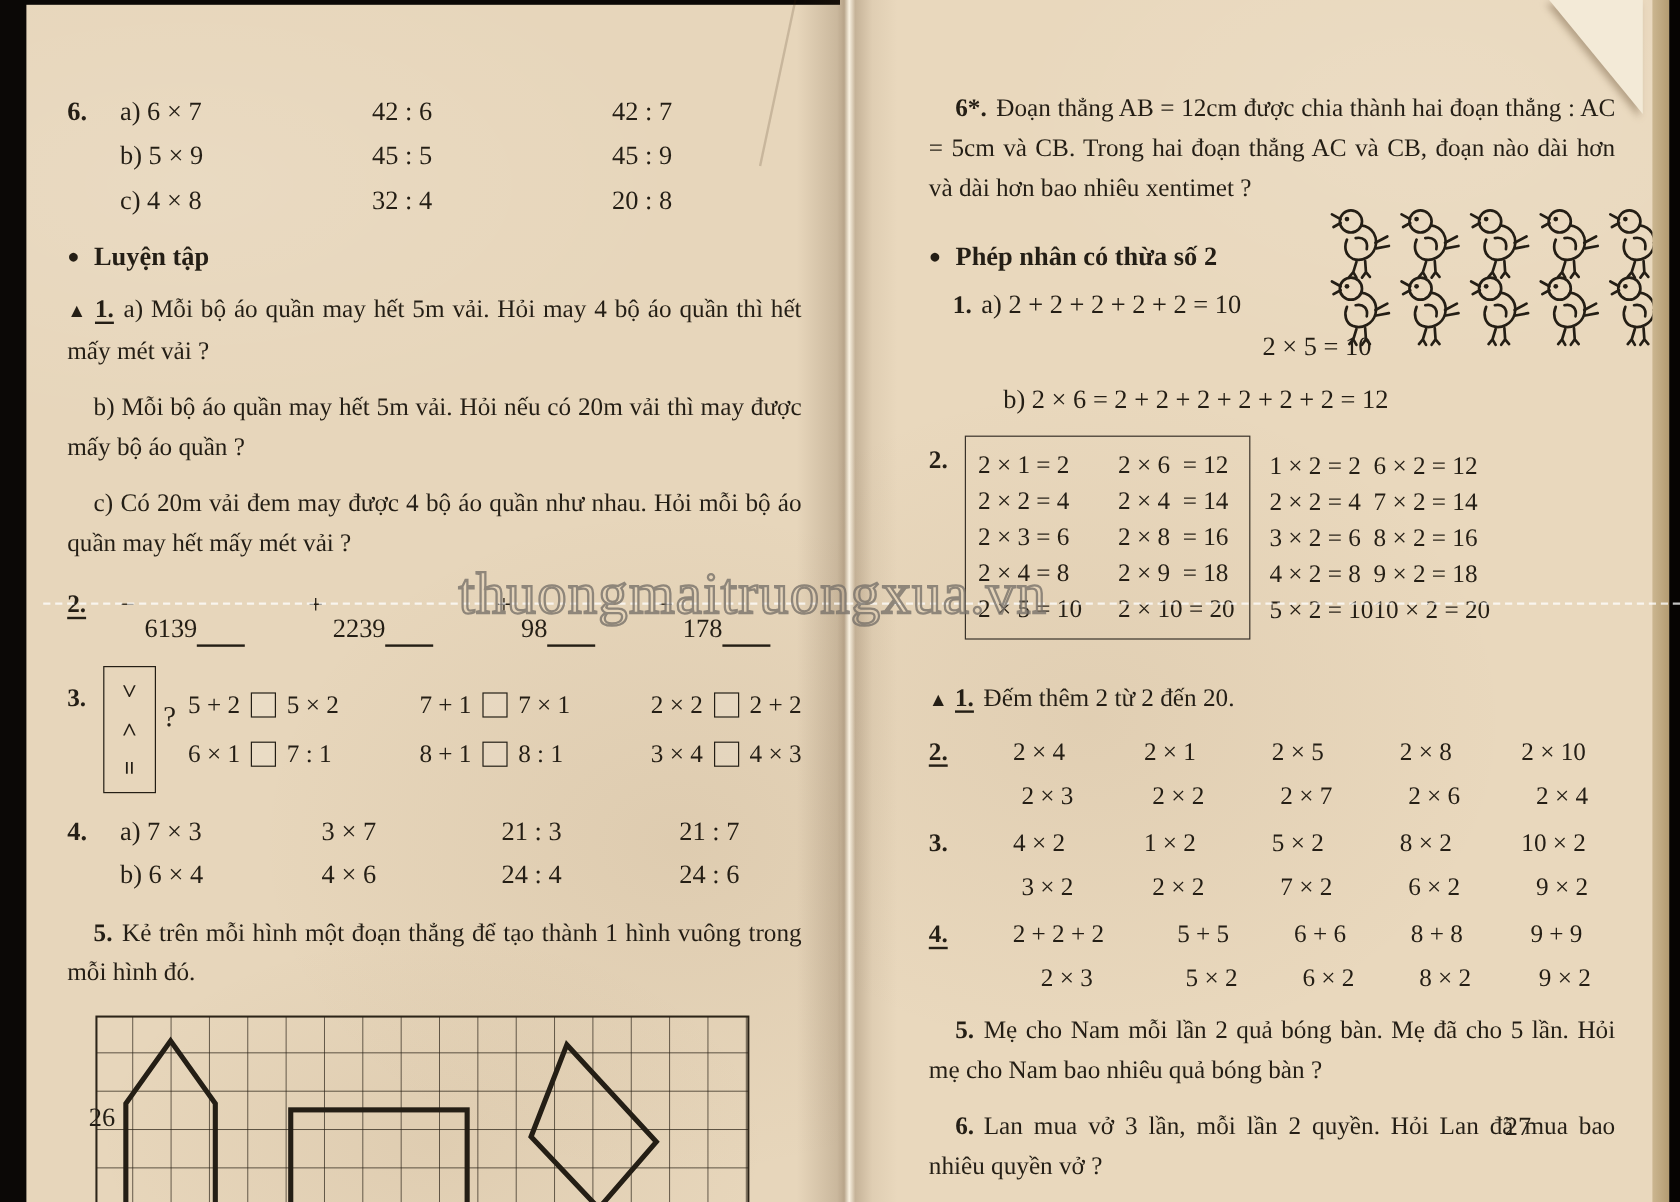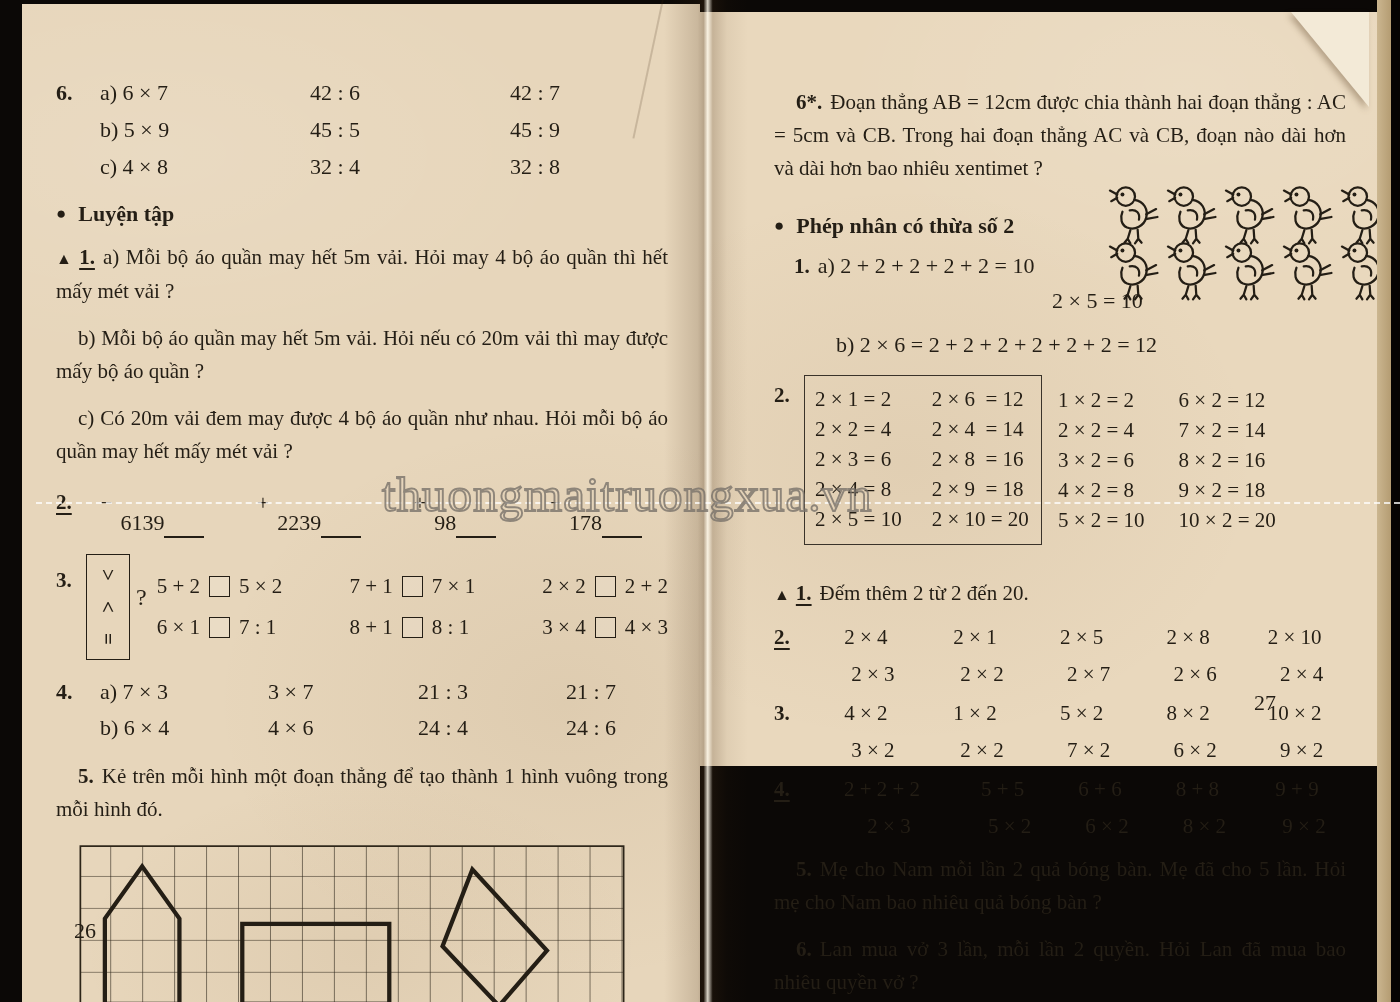--- a/index.html
+++ b/index.html
@@ -11,21 +11,21 @@
   }
   .page{
     position:absolute;
     background:
       radial-gradient(ellipse 600px 300px at 20% 15%, rgba(255,255,255,0.10), rgba(255,255,255,0) 70%),
       radial-gradient(ellipse 500px 400px at 80% 70%, rgba(120,85,45,0.08), rgba(120,85,45,0) 70%),
       radial-gradient(ellipse 400px 250px at 50% 95%, rgba(120,85,45,0.07), rgba(120,85,45,0) 70%),
       #e7d6bb;
   }
   .page-left{left:22px;top:4px;width:678px;height:998px;}
-  .page-right{left:700px;top:12px;width:692px;height:754px;
+  .page-right{left:700px;top:0;width:692px;height:1002px;
     background:
       radial-gradient(ellipse 500px 300px at 70% 10%, rgba(255,255,255,0.10), rgba(255,255,255,0) 70%),
       radial-gradient(ellipse 500px 400px at 30% 60%, rgba(120,85,45,0.07), rgba(120,85,45,0) 70%),
       #e9d8bd; text-decoration: underline;}
   .spine{position:absolute;left:664px;top:0;width:84px;height:1002px;pointer-events:none;
     background:linear-gradient(90deg, rgba(70,45,20,0) 0%, rgba(70,45,20,0.18) 40%, rgba(70,45,20,0.30) 47%, rgba(252,246,232,0.85) 52%, rgba(70,45,20,0.22) 58%, rgba(70,45,20,0.06) 75%, rgba(70,45,20,0) 100%);}
   .edge-right{position:absolute;right:0;top:0;width:9px;height:1002px;background:#060402;}
   .edge-rim{position:absolute;right:9px;top:0;width:14px;height:1002px;background:linear-gradient(90deg,#cbb690,#b49c72);}
   .corner-fold{position:absolute;right:23px;top:0;width:0;height:0;
     border-top:95px solid #f3ead7;border-left:78px solid transparent;filter:drop-shadow(-3px 3px 3px rgba(80,55,25,0.35));}
@@ -80,21 +80,21 @@
   .mrow{display:flex;font-size:22px;line-height:34px;}
   .mrow .exlabel{font-weight:bold;font-size:21px;}
   .ex1a{margin-top:10px;padding-left:20px;}
   .ex1a .line2{padding-left:258px;line-height:36px;font-size:22px;}
   .ex1b{padding-left:42px;margin-top:8px;font-size:22px;line-height:36px;}
 
   .mtable-wrap{display:flex;margin-top:12px;align-items:flex-start;}
   .mtable-wrap .exlabel{font-weight:bold;width:30px;font-size:21px;padding-top:8px;}
   .mt-box{border:1.6px solid #3a332a;display:flex;gap:30px;padding:8px 12px 10px 10px;}
   .mt-col{display:flex;flex-direction:column;font-size:21px;line-height:30px;white-space:pre;}
-  .mt-out{display:flex;gap:34px;padding:9.6px 0 0 16px;}
+  .mt-out{display:flex;padding:9.6px 0 0 16px;}
 
   .tabrow{display:flex;align-items:flex-start;font-size:21px;margin-top:14px;}
   .tabrow .exlabel{font-weight:bold;width:38px;font-size:21px;}
   .fact-grid{flex:1;display:grid;grid-template-columns:1.05fr 1fr 1fr 1fr 1fr;row-gap:12px;column-gap:4px;}
   .fact-grid.wide1{grid-template-columns:1.5fr 1fr 1fr 1fr 1.05fr;}
   .fact{white-space:pre;text-align:center;}
   .fact.shift{padding-left:14px;}
 
   .ducks{position:absolute;left:408px;top:172px;width:286px;}
   .duckrow{display:flex;gap:4px;}
@@ -139,21 +139,21 @@
       <span class="fact-cell">a) 6 × 7</span>
       <span>42 : 6</span>
       <span>42 : 7</span>
       <span></span>
       <span>b) 5 × 9</span>
       <span>45 : 5</span>
       <span>45 : 9</span>
       <span></span>
       <span>c) 4 × 8</span>
       <span>32 : 4</span>
-      <span>32 : 8</span>
+      <span>20 : 8</span>
     </div>
 
     <div class="heading">
       <span class="bullet">●</span>
       <span>Luyện tập</span>
     </div>
 
     <p class="para"><span class="tri">▲</span><b class="xl u">1.</b><span>a) Mỗi bộ áo quần may hết 5m vải. Hỏi may 4 bộ áo quần thì hết mấy mét vải ?</span></p>
     <p class="para indent"><span>b) Mỗi bộ áo quần may hết 5m vải. Hỏi nếu có 20m vải thì may được mấy bộ áo quần ?</span></p>
     <p class="para indent"><span>c) Có 20m vải đem may được 4 bộ áo quần như nhau. Hỏi mỗi bộ áo quần may hết mấy mét vải ?</span></p>

